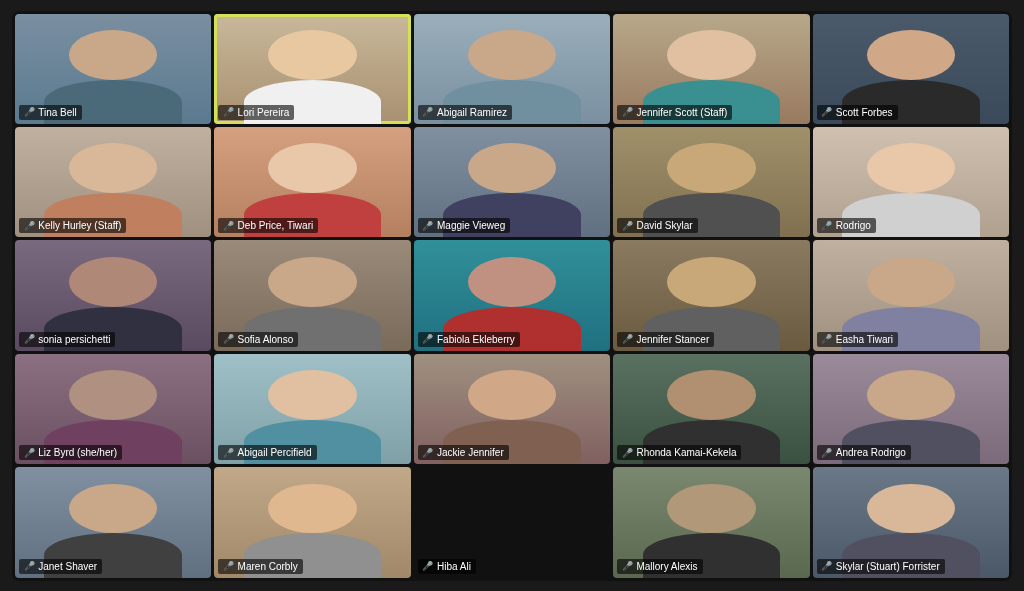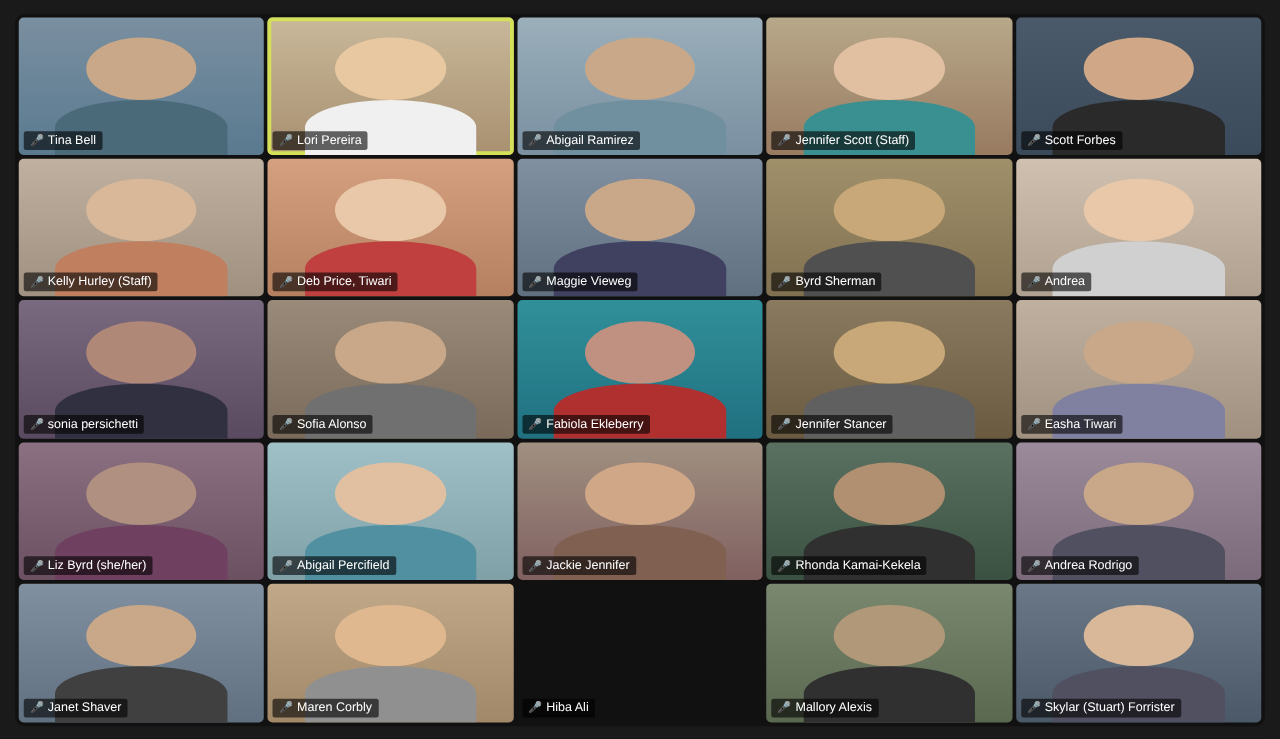--- a/index.html
+++ b/index.html
@@ -205,32 +205,32 @@
     </div>
   </div>
 
   <div class="video-tile tile-david">
     <div class="person">
       <div class="person-face" style="background: #c8a878;"></div>
       <div class="person-body" style="background: #505050;"></div>
     </div>
     <div class="name-label">
       <span class="mic-icon">🎤</span>
-      <span>Byrd Sherman</span>
+      <span>David Skylar</span>
     </div>
   </div>
 
   <div class="video-tile tile-crystal">
     <div class="person">
       <div class="person-face" style="background: #e8c8a8;"></div>
       <div class="person-body" style="background: #d0d0d0;"></div>
     </div>
     <div class="name-label">
       <span class="mic-icon">🎤</span>
-      <span>Andrea</span>
+      <span>Rodrigo</span>
     </div>
   </div>
 
   <div class="video-tile tile-sonia">
     <div class="person">
       <div class="person-face" style="background: #b08878;"></div>
       <div class="person-body" style="background: #303040;"></div>
     </div>
     <div class="name-label">
       <span class="mic-icon">🎤</span>

